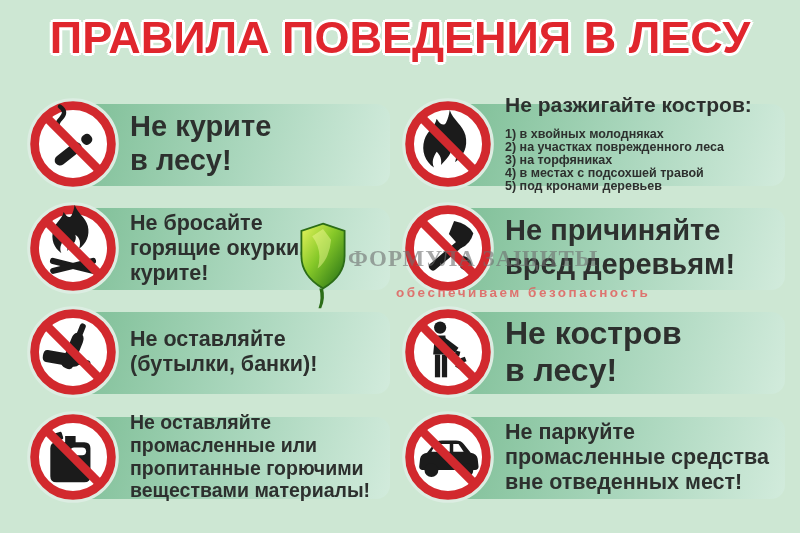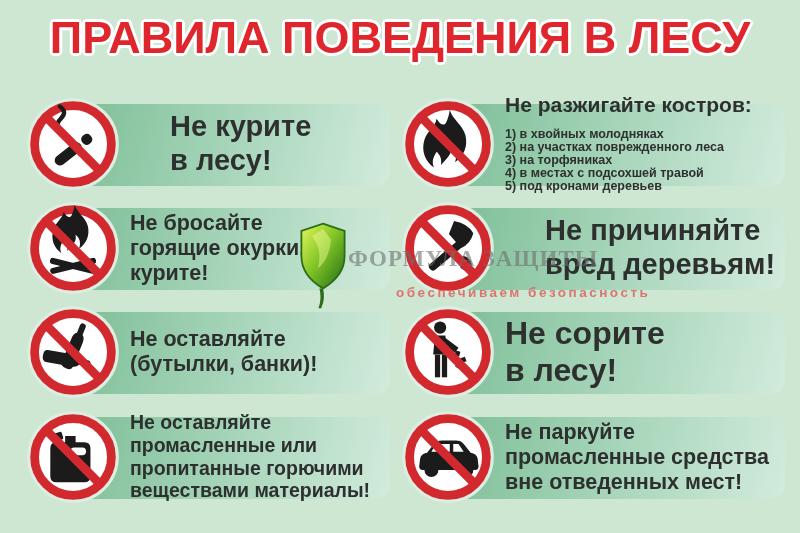--- a/index.html
+++ b/index.html
@@ -23,21 +23,21 @@
   .panel{
     position:absolute;left:30px;right:0;top:8px;height:82px;border-radius:14px;
     background:linear-gradient(105deg,var(--panel-dark,#79bc92) 0%,#a9d6bc 55%,var(--panel-light,#d2ebdc) 100%);
   }
   .sign{position:absolute;left:0;top:0;width:96px;height:96px;z-index:3;}
   .sign svg{width:96px;height:96px;display:block;}
   .txt{
     position:absolute;left:105px;top:50%;transform:translateY(-50%);z-index:2;
     color:var(--text-dark,#2d302e);font-weight:800;white-space:nowrap;
   }
-  .s30{font-size:29px;line-height:1.16;margin-left:40px;}
+  .s30{font-size:29px;line-height:1.16;}
   .s33{font-size:32px;line-height:1.16;}
   .s22{font-size:21.5px;line-height:1.16;}
   .s20{font-size:19.5px;line-height:1.17;}
   .hd{font-size:21px;line-height:1.05;margin-bottom:12px;}
   .li{font-size:12.5px;line-height:1.04;}
   .wm{position:absolute;left:296px;top:220px;width:412px;height:90px;z-index:40;}
   .wm-shield{position:absolute;left:0;top:0;width:54px;height:90px;}
   .wm-shield svg{width:54px;height:90px;display:block;}
   .wm-name{
     position:absolute;left:52px;top:26px;font-size:23px;font-weight:800;
@@ -174,21 +174,21 @@
           <rect x="40" y="58" width="6" height="26"></rect>
           <rect x="48" y="58" width="6" height="26"></rect>
           <rect x="63" y="54" width="5.5" height="5.5" transform="rotate(15 66 57)"></rect>
           <rect x="70" y="61" width="5.5" height="5.5" transform="rotate(-20 73 64)"></rect>
           <rect x="64" y="68" width="5.5" height="5.5" transform="rotate(30 67 71)"></rect>
         </g>
         <line x1="24" y1="24" x2="86" y2="86" stroke="#d2292e" stroke-width="10"></line>
       </svg>
     </div>
     <div class="txt s33">
-      <div>Не сорите</div>
+      <div>Не костров</div>
       <div>в лесу!</div>
     </div>
   </div>
 
   <div class="rule colL r4">
     <div class="panel"></div>
     <div class="sign">
       <svg viewBox="0 0 110 110">
         <circle cx="55" cy="55" r="49" fill="none" stroke="#dcede2" stroke-width="7"></circle>
         <circle cx="55" cy="55" r="44" fill="#ffffff" stroke="#d2292e" stroke-width="10"></circle>

